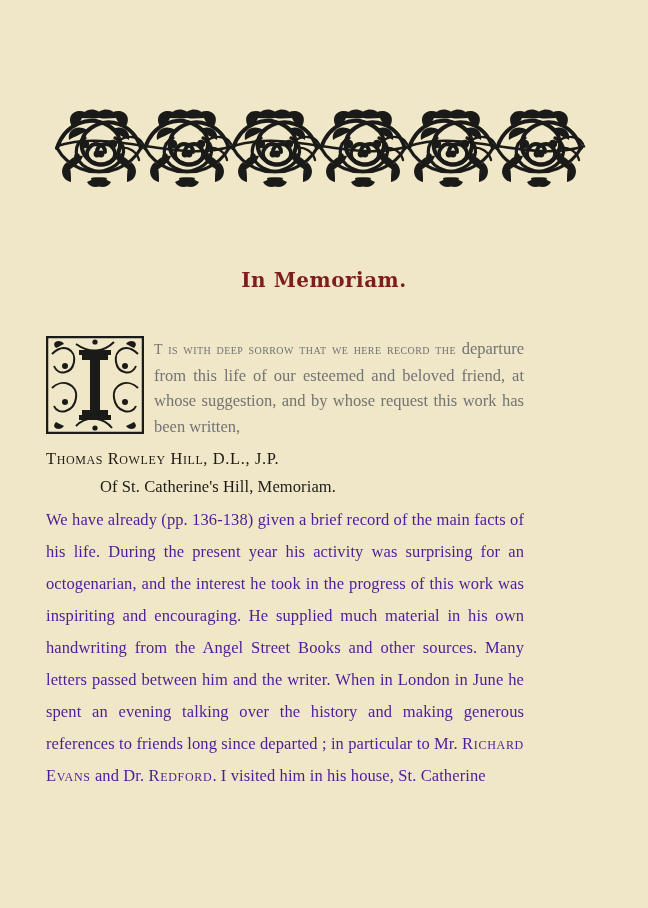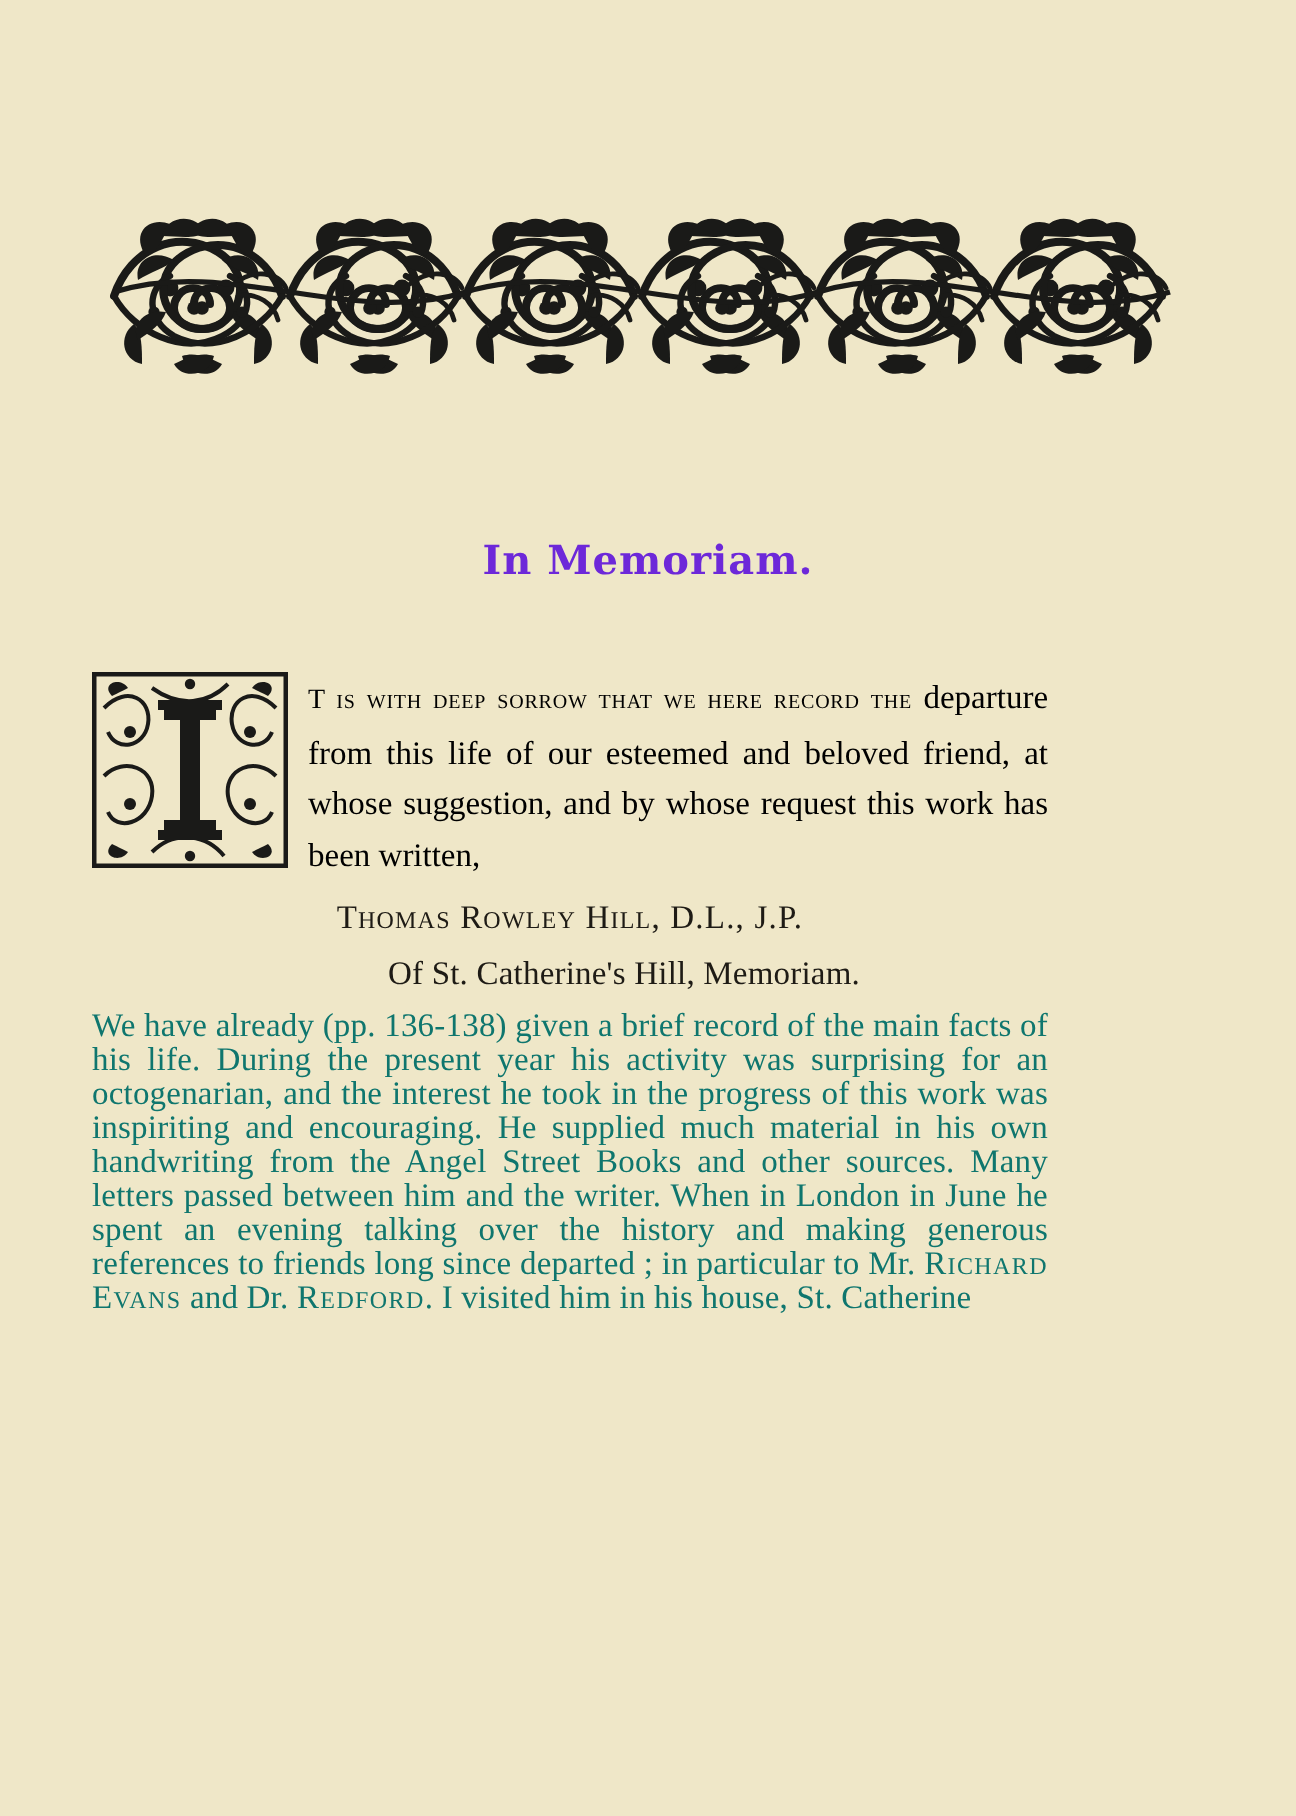--- a/index.html
+++ b/index.html
@@ -39,21 +39,21 @@
   .heading {
     position: absolute;
     left: 0;
     top: 268px;
     width: 648px;
     text-align: center;
     font-family: "DejaVu Serif", serif;
     font-weight: bold;
     font-size: 20px;
     letter-spacing: 0.5px;
-    color: #6d28d9;
+    color: #7f1d1d;
   }
 
   
   .bodyblock {
     position: absolute;
     left: 46px;
     top: 336px;
     width: 478px;
   }
 
@@ -67,50 +67,49 @@
     height: 98px;
     margin: 0 10px 2px 0;
     position: relative;
   }
   .initial svg { display: block; }
 
   .openpara {
     font-size: 16.5px;
     line-height: 25.5px;
     text-align: justify;
-    color: #000000;
+    color: #737373;
   }
   .openpara .smallcap-lead {
     font-variant: small-caps;
     font-size: 14px;
     letter-spacing: 0.4px;
   }
 
   .centered-line {
-    text-align: center;
     font-size: 16.5px;
     line-height: 26px;
     color: #1e1b15;
     font-variant: small-caps;
     letter-spacing: 0.6px;
     margin-top: 2px;
   }
   .centered-line.plain {
     font-variant: normal;
     letter-spacing: 0.1px;
     padding-left: 54px;
   }
 
   .mainpara {
     margin-top: 4px;
     font-size: 16.5px;
-    line-height: 17px;
+    line-height: 32px;
     text-align: justify;
     text-align-last: left;
-    color: #0f766e;
+    color: #4c1d95;
     letter-spacing: 0.1px;
   }
   .mainpara .sc {
     font-variant: small-caps;
     letter-spacing: 0.7px;
   }
   .mainpara p { margin: 0; }
 </style>
 </head>
 <body>

